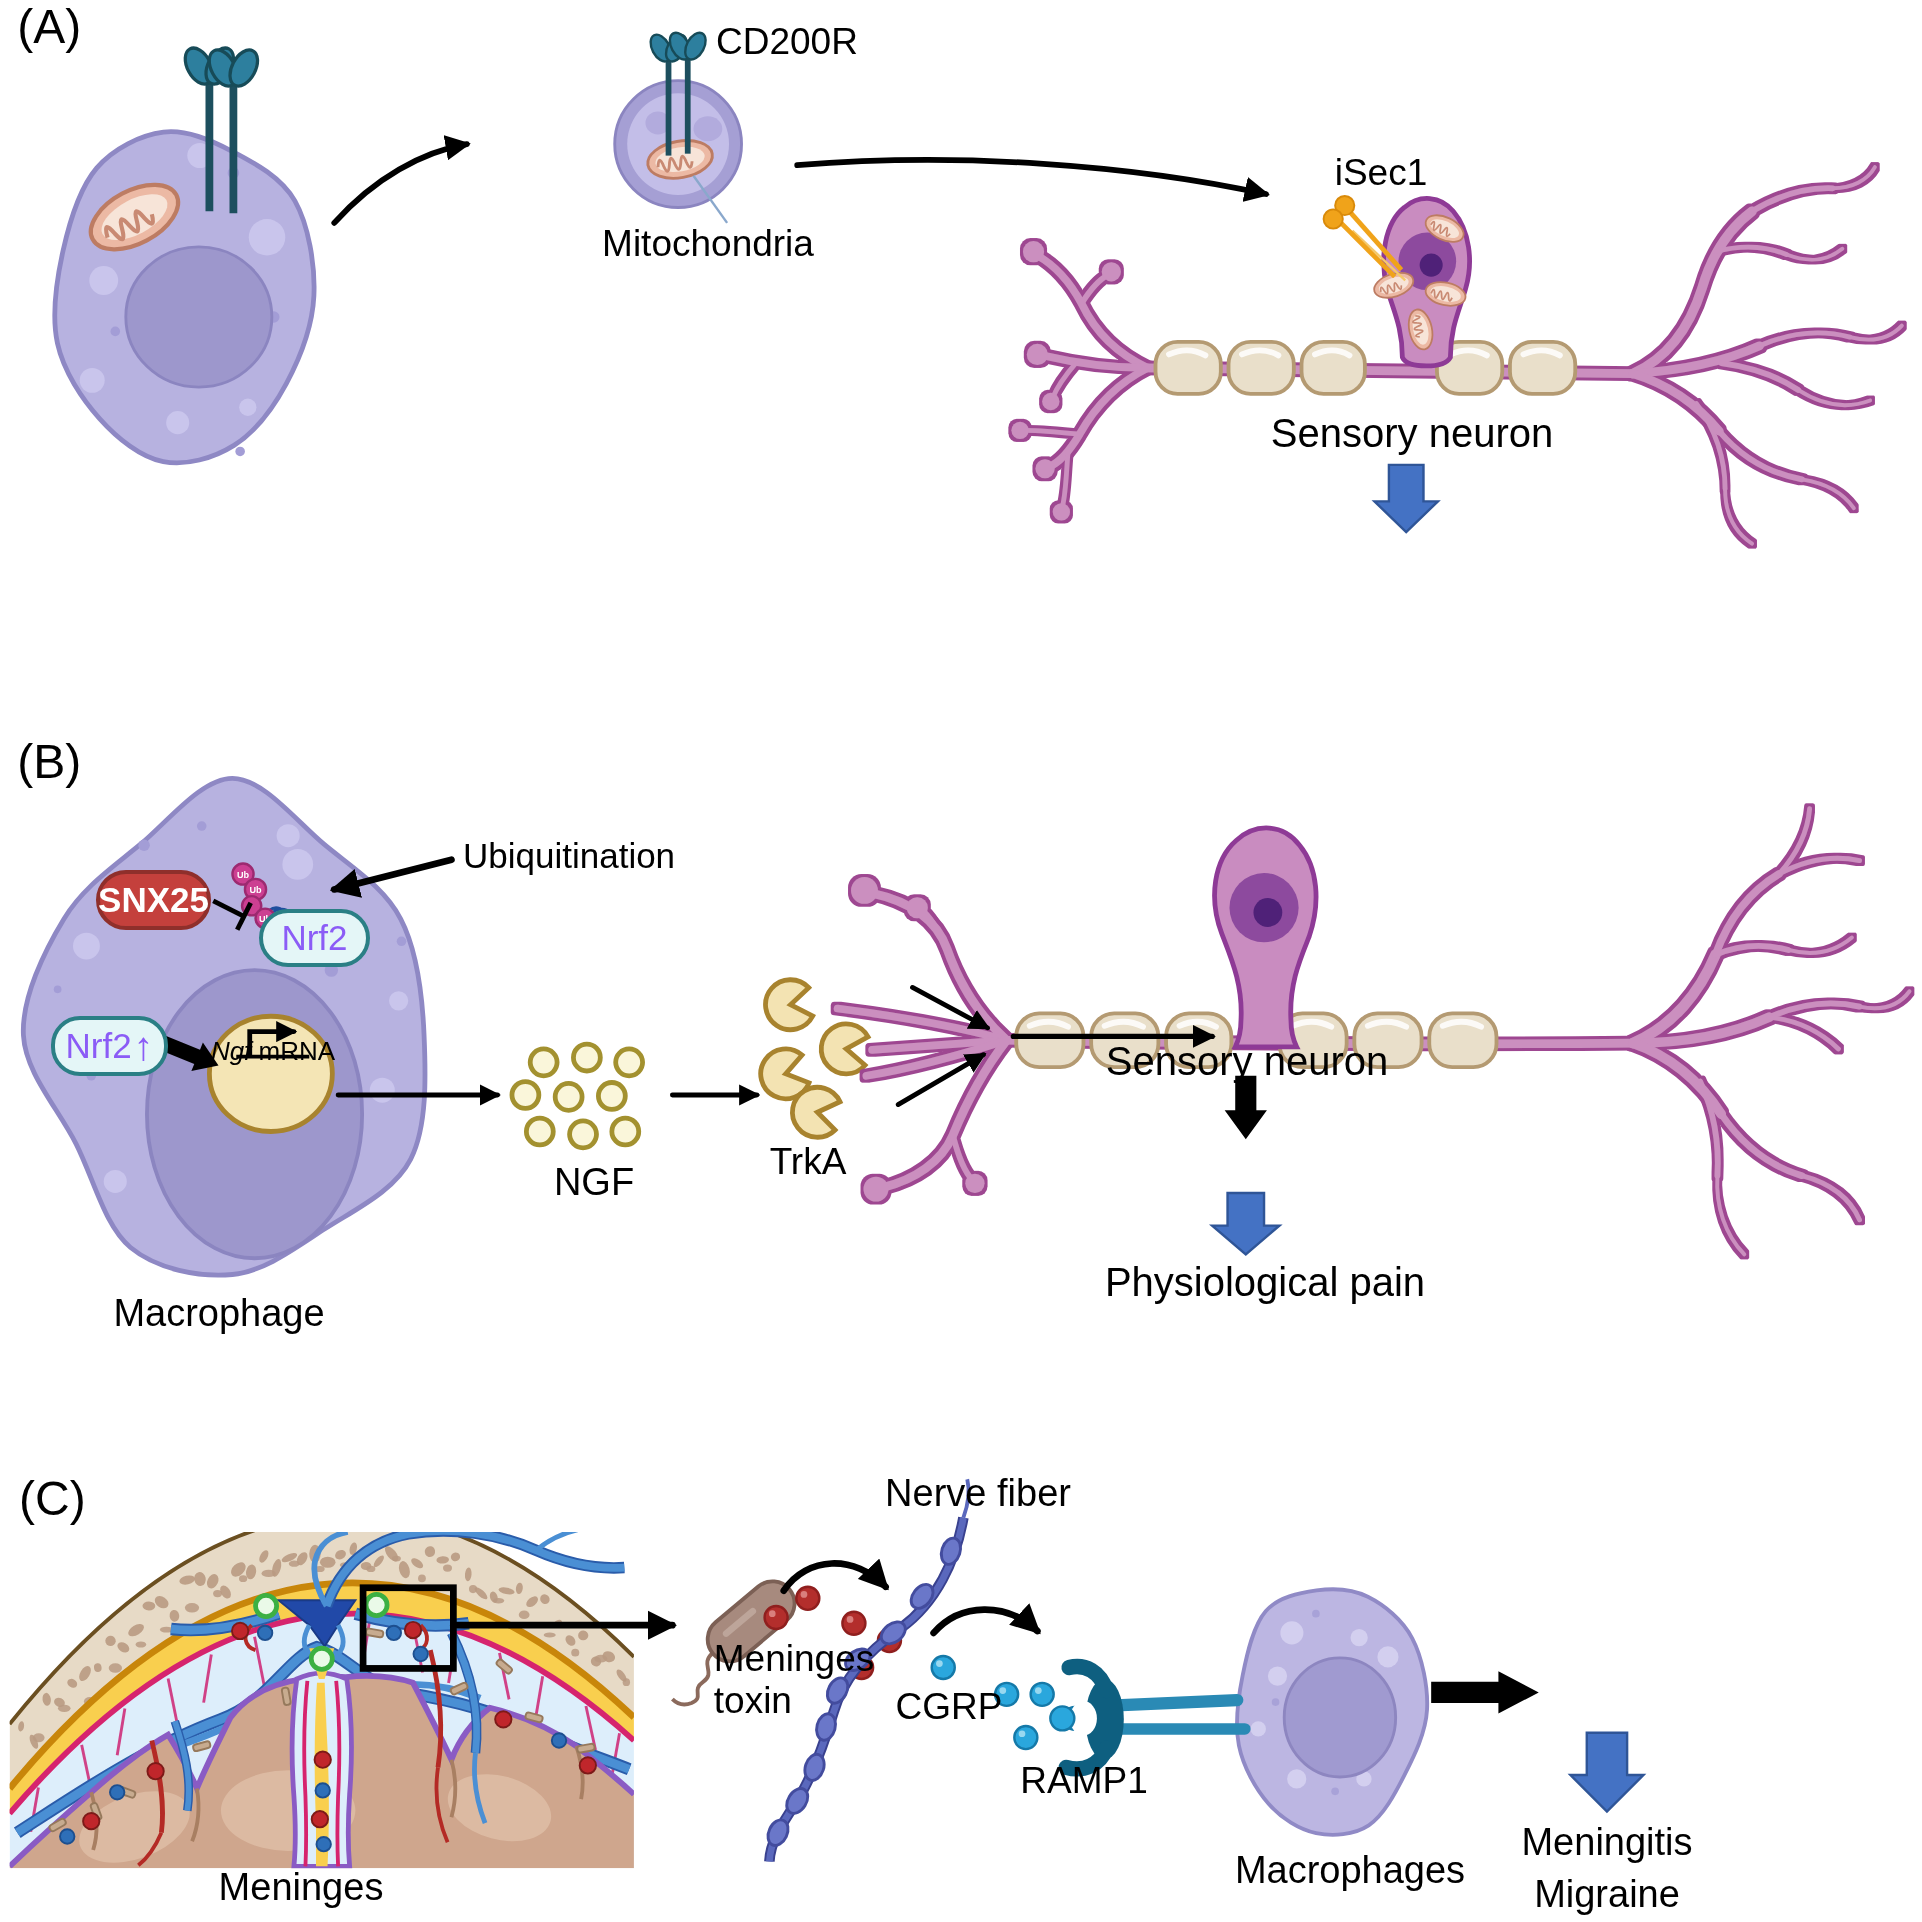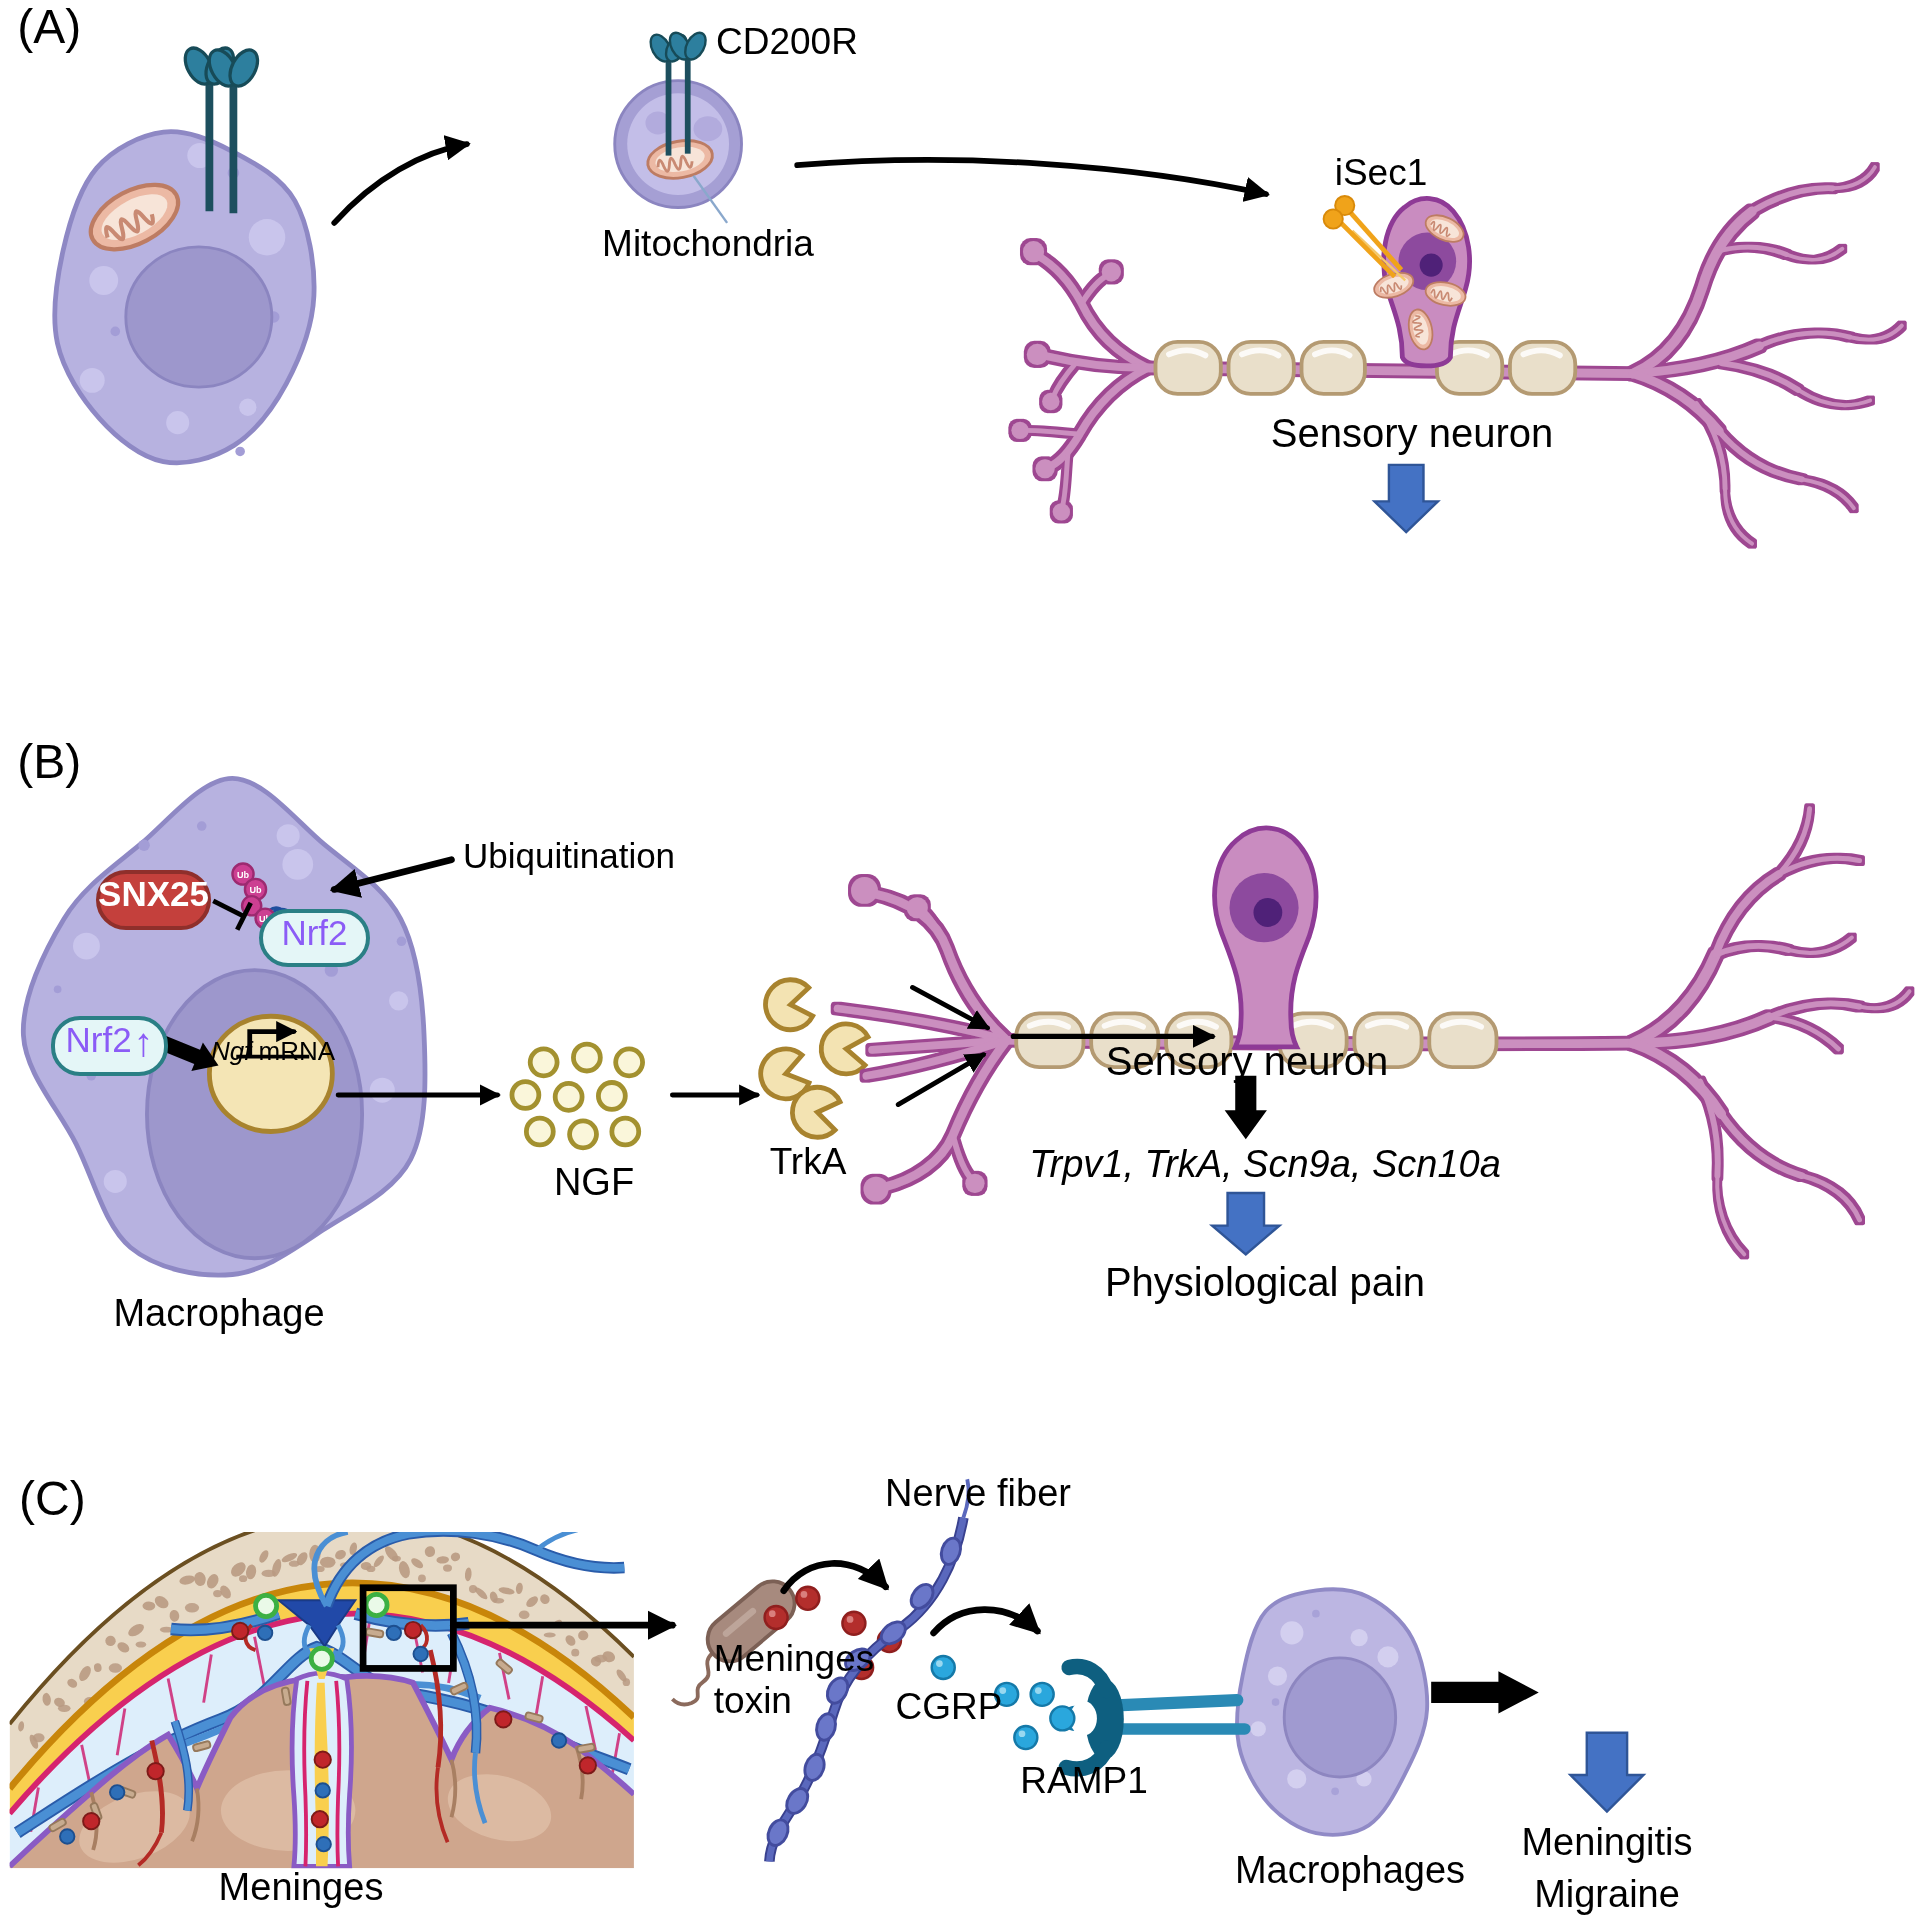--- a/index.html
+++ b/index.html
@@ -4,21 +4,21 @@
 <style>
   html,body{margin:0;padding:0;background:#fff}
   .stage{position:relative;width:1922px;height:1922px;background:#fff;
          font-family:"Liberation Sans",sans-serif;overflow:hidden}
   .stage > svg{position:absolute;left:0;top:0}
   .lbl{position:absolute;color:#000;white-space:nowrap;line-height:1.14;z-index:5}
   .ctr{transform:translateX(-50%);text-align:left}
   .panelLetter{font-size:48px}
   .f38{font-size:37px}.f40{font-size:38px}.f42{font-size:40px}
   .ital{font-style:italic}
-  .pill{position:absolute;display:flex;align-items:flex-start;justify-content:center;
+  .pill{position:absolute;display:flex;align-items:center;justify-content:center;
         box-sizing:border-box;z-index:5;font-size:35px}
   .pill-red{background:var(--snx25,#c4403c);border:4.8px solid #8f2f2b;border-radius:31px;
             color:#fff;font-weight:600}
   .pill-teal{background:#e4f6f7;border:4.8px solid #2a7f85;border-radius:29px;color:#8b5cf6}
   .uparrow{font-weight:900;font-size:40px;margin-left:1.9px}
   .blueArr{fill:var(--arrow-blue,#4472c4);stroke:#2f5597;stroke-width:2.5}
   .blackArr{fill:#000}
   .nIn{stroke:#cb8fbf;fill:none;stroke-linecap:round}
   .bulb{fill:#cb8fbf}
   .thin{stroke-linecap:round;fill:none}
@@ -576,21 +576,20 @@
     </div>
 <div class="pill pill-teal" style="left:51px;top:1016px;width:117px;height:60px">
   <span>Nrf2</span>
       <span class="uparrow">↑</span>
 </div>
 <div class="lbl ctr" style="left:273px;top:1037px;font-size:26px"><span class="ital">Ngf</span><span> mRNA</span></div>
 <div class="lbl f40 ctr" style="left:594px;top:1161px">NGF</div>
 <div class="lbl f38 ctr" style="left:808px;top:1141px">TrkA</div>
 <div class="lbl f40 ctr" style="left:219px;top:1292px">Macrophage</div>
 <div class="lbl f42 ctr" style="left:1247px;top:1039px">Sensory neuron</div>
-<div class="lbl f40 ctr ital" style="left:1265px;top:1143px">Trpv1, TrkA, Scn9a, Scn10a</div>
 <div class="lbl f42 ctr" style="left:1265px;top:1260px">Physiological pain</div>
 
 <div class="lbl panelLetter" style="left:19px;top:1472px">(C)</div>
 <div class="lbl f40 ctr" style="left:301px;top:1866px">Meninges</div>
 <div class="lbl f40 ctr" style="left:978px;top:1472px">Nerve fiber</div>
 <div class="lbl f38 ctr" style="left:794px;top:1638px">
   <div>Meninges</div>
   <div>toxin</div>
 </div>
 <div class="lbl f38 ctr" style="left:949px;top:1686px">CGRP</div>

